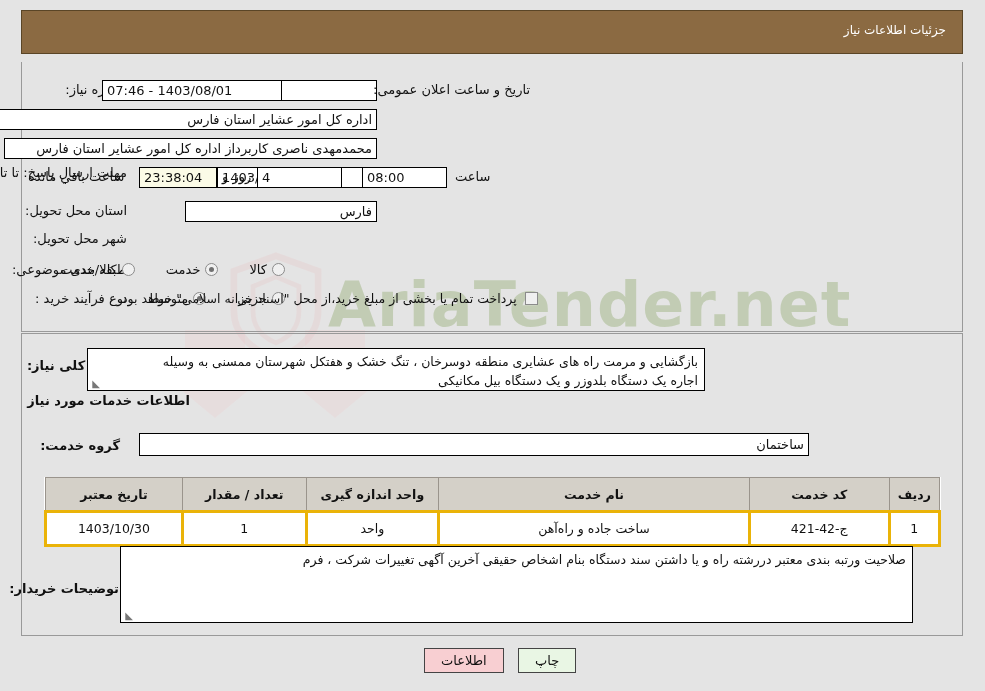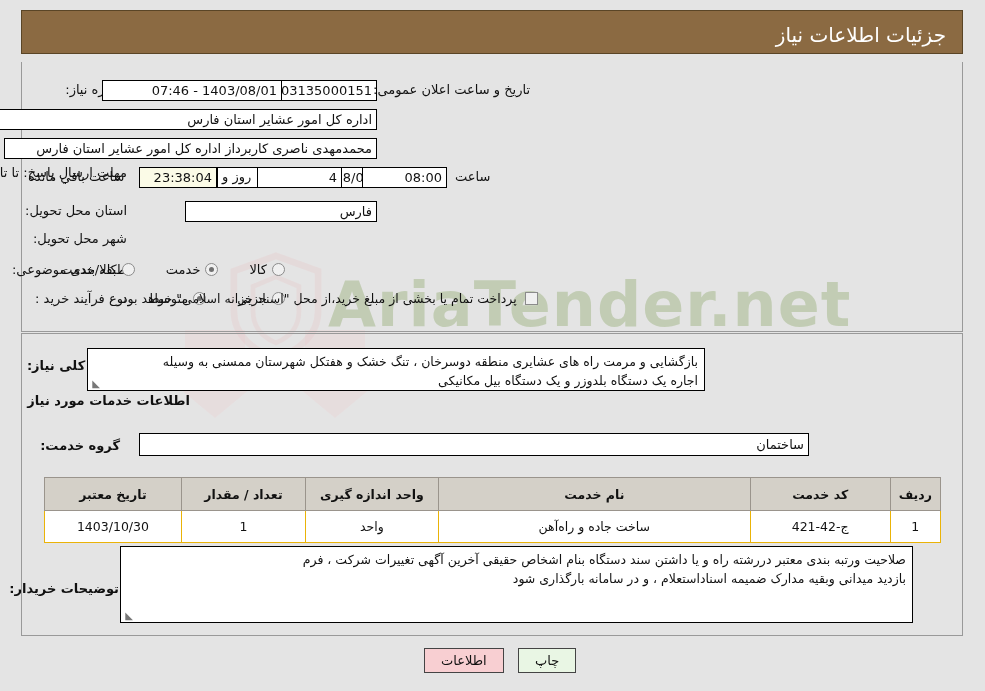--- a/index.html
+++ b/index.html
@@ -59,21 +59,21 @@
     background: #8b6a42;
     border: 1px solid #5a4526;
     box-sizing: border-box;
     z-index: 2;
   }
   .header-title {
     position: absolute;
     right: 16px;
     top: 12px;
     color: #ffffff;
-    font-size: 20px;
+    font-size: 12px;
     font-weight: normal;
   }
 
   
   .panel {
     position: absolute;
     left: 21px;
     top: 62px;
     width: 942px;
     height: 270px;
@@ -114,21 +114,21 @@
     border: 1px solid #000;
     background: #ffffff;
     font-size: 13px;
     color: #111;
     box-sizing: border-box;
     padding: 1px 4px;
     height: 21px;
     line-height: 18px;
     overflow: hidden;
   }
-  .fld.center { text-align: right; }
+  .fld.center { text-align: left; }
   .fld.right  { text-align: right; }
   .fld.cream  { background: #fbfbe7; }
   .small-note { font-size: 12.5px; color: #111; }
 
   
   .radio {
     display: inline-block;
     width: 13px;
     height: 13px;
     border-radius: 50%;
@@ -192,21 +192,21 @@
     border: 1px solid #9a948c;
     font-size: 12.5px;
     font-weight: bold;
     color: #111;
     height: 28px;
     padding: 2px 6px;
     text-align: center;
   }
   table.grid td {
     background: #ffffff;
-    border: 1px solid #eab308;
+    border: 3px solid #eab308;
     font-size: 12.5px;
     color: #111;
     height: 27px;
     padding: 2px 6px;
     text-align: center;
   }
 
   
   .btn {
     border: 1px solid #444;
@@ -378,21 +378,20 @@
         <td>1403/10/30</td>
       </tr>
     </tbody>
   </table>
 
   <div class="row" style="right:866px; top:581px;">
     <span class="lbl lbl-bold">توضیحات خریدار:</span>
   </div>
   <div class="tbox" style="position:absolute; right:72px; top:546px; width:793px; height:77px; z-index:3;">
     <div>صلاحیت ورتبه بندی معتبر دررشته راه و یا داشتن سند دستگاه  بنام اشخاص حقیقی  آخرین آگهی تغییرات شرکت ، فرم</div>
-    <div>بازدید میدانی  وبقیه مدارک  ضمیمه اسناداستعلام ، و در سامانه بارگذاری شود</div>
     <span class="grip">◣</span>
   </div>
 
   <div class="row" style="left:424px; top:648px;">
     <button class="btn btn-back">اطلاعات</button>
   </div>
   <div class="row" style="left:518px; top:648px;">
     <button class="btn btn-print">چاپ</button>
   </div>
 

